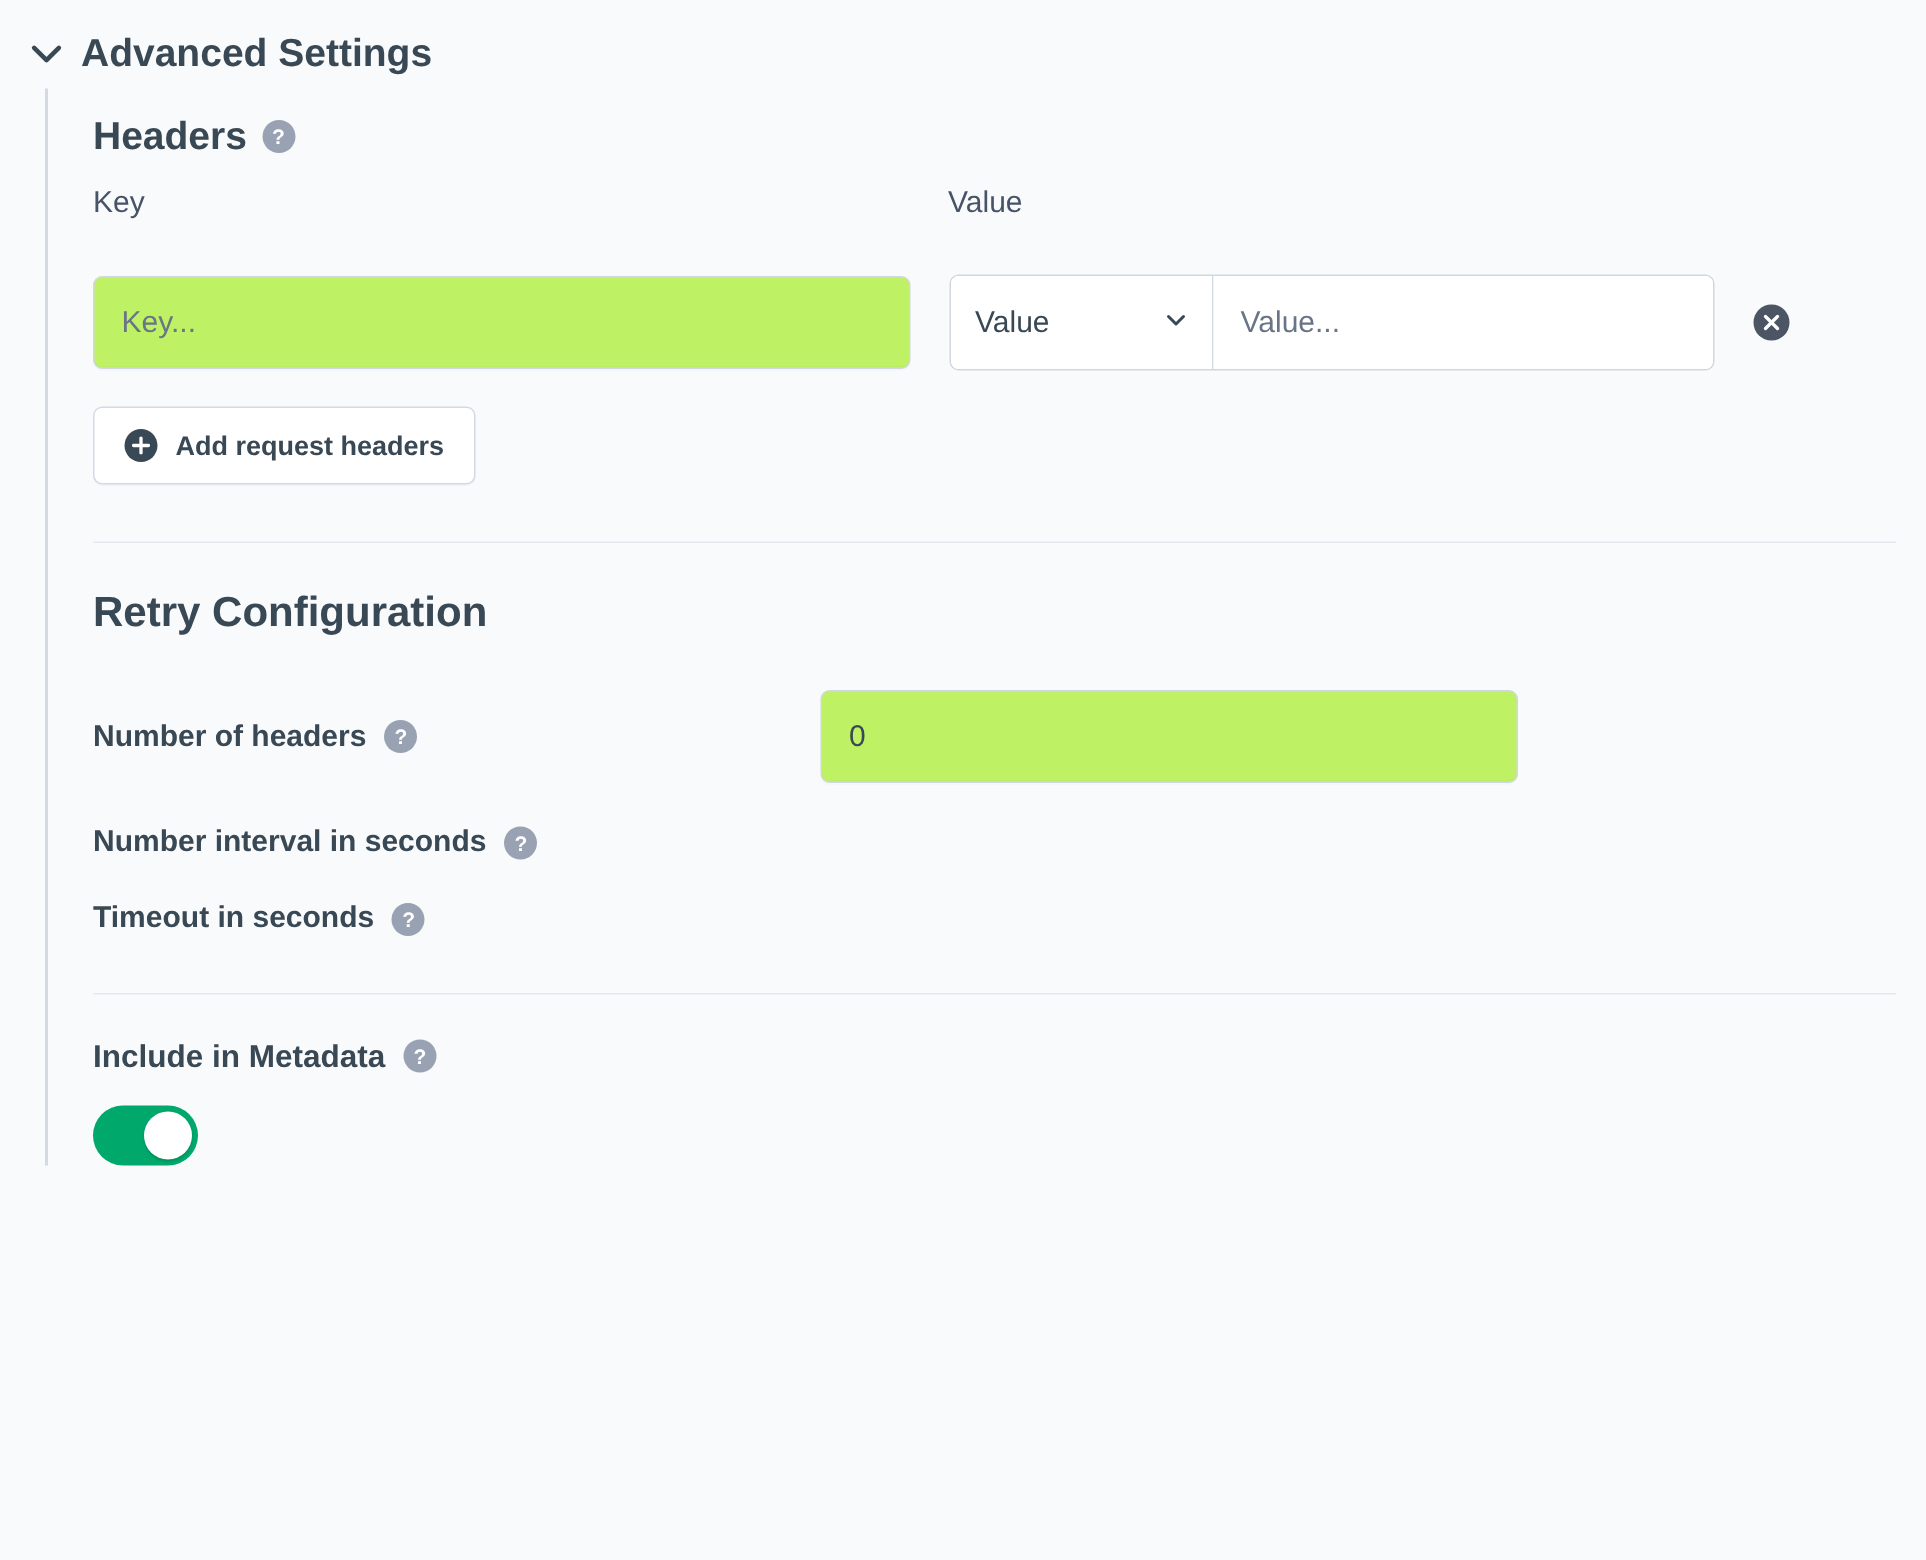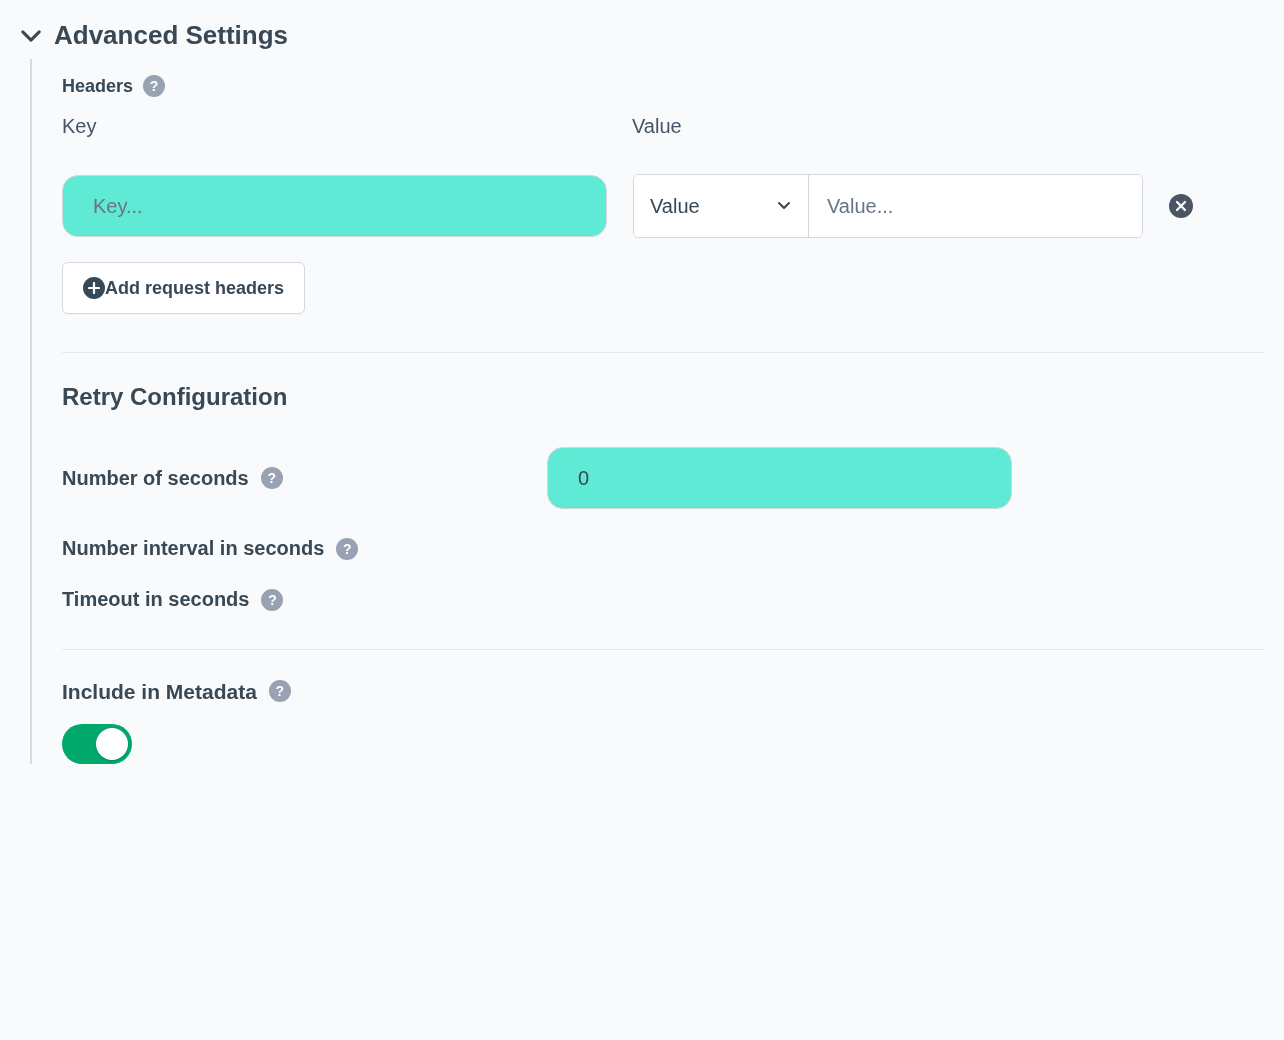--- a/index.html
+++ b/index.html
@@ -30,21 +30,21 @@
     padding-left: 30px;
     padding-top: 16px;
   }
   .subheader-row {
     display:flex;
     align-items:center;
     gap:10px;
     margin-bottom: 18px;
   }
   .subheader {
-    font-size: 18px;
+    font-size: 26px;
     font-weight: 700;
     color: #394855;
   }
   .help-icon {
     width: 22px;
     height: 22px;
     border-radius: 50%;
     background: #98a2b3;
     color: #fff;
     display:inline-flex;
@@ -62,23 +62,23 @@
   .kv-label-val { flex: 1; font-size:20px; color:#475467; }
   .kv-row {
     display:flex;
     gap: 26px;
     align-items:center;
     margin-bottom: 24px;
   }
   .text-input {
     height: 62px;
     border: 1px solid #d0d7de;
-    border-radius: 16px;
-    background: #5eead4;
-    padding: 0 30px;
+    border-radius: 6px;
+    background: #bef264;
+    padding: 0 18px;
     font-size: 20px;
     color:#394855;
     box-shadow: 0 1px 1px rgba(0,0,0,.02), inset 0 -1px 0 rgba(16,24,40,.02);
     outline: none;
   }
   .text-input::placeholder { color:#697586; }
   .key-input { width: 545px; }
   .value-group {
     display:flex;
     width: 510px;
@@ -114,20 +114,21 @@
     border-radius:50%;
     background:#4b5563;
     display:flex; align-items:center; justify-content:center;
     cursor:pointer;
     flex-shrink:0;
   }
   .remove-btn svg { display:block; }
   .add-btn {
     display:inline-flex;
     align-items:center;
+    gap:12px;
     height:52px;
     padding: 0 20px;
     border:1px solid #d3dae6;
     border-radius:6px;
     background:#fff;
     font-size:18px;
     font-weight:600;
     color:#394855;
     cursor:pointer;
     box-shadow: 0 1px 0 rgba(16,24,40,.03);
@@ -137,21 +138,21 @@
     border-radius:50%;
     background:#394855;
     display:flex; align-items:center; justify-content:center;
   }
   hr.divider {
     border:none;
     border-top:1px solid #e4e9f0;
     margin: 38px 0 30px 0;
   }
   .section-title {
-    font-size:24px;
+    font-size:28px;
     font-weight:700;
     color:#394855;
     margin-bottom: 36px;
   }
   .form-row {
     display:flex;
     align-items:center;
     margin-bottom: 28px;
   }
   .form-label-col {
@@ -245,21 +246,21 @@
     <span>Add request headers</span>
   </button>
 
   <hr class="divider">
 
   
   <div class="section-title">Retry Configuration</div>
 
   <div class="form-row">
     <div class="form-label-col">
-      <span class="form-label">Number of seconds</span>
+      <span class="form-label">Number of headers</span>
       <span class="help-icon">?</span>
     </div>
     <input class="text-input form-input" value="0" style="">
   </div>
 
   <div class="form-row">
     <div class="form-label-col">
       <span class="form-label">Number interval in seconds</span>
       <span class="help-icon">?</span>
     </div>

